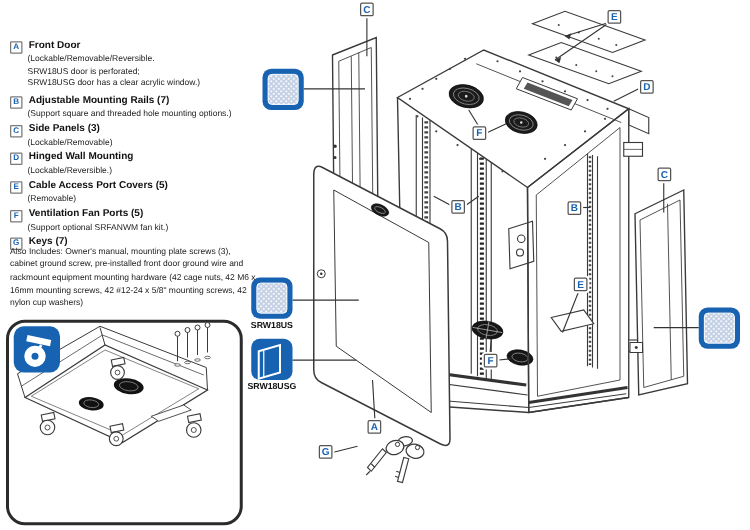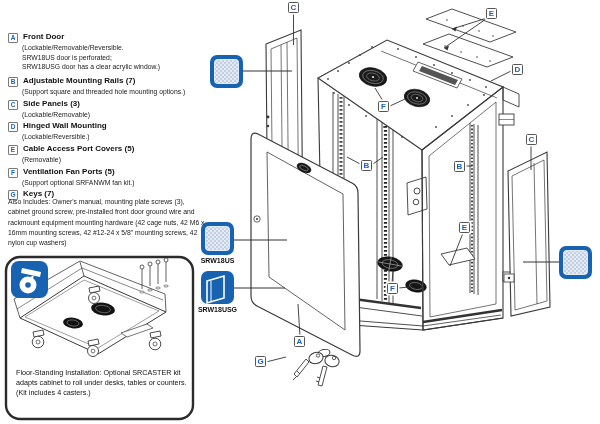--- a/index.html
+++ b/index.html
@@ -337,21 +337,20 @@
     </div>
     <div class="legend-item" style="top:182px">
       <span class="kbox">G</span><span class="ltitle">Keys (7)</span>
     </div>
     <div class="also">Also Includes: Owner's manual, mounting plate screws (3), cabinet ground screw, pre-installed front door ground wire and rackmount equipment mounting hardware (42 cage nuts, 42 M6 x 16mm mounting screws, 42 #12-24 x 5/8" mounting screws, 42 nylon cup washers)</div>
   </div>
 
   <div class="icon-label" style="left:199px;top:257px;width:37px">SRW18US</div>
   <div class="icon-label" style="left:196px;top:306px;width:43px">SRW18USG</div>
 
-  <div class="floor-text">Floor-Standing Installation: Optional SRCASTER kit adapts cabinet to roll under desks, tables or counters. (Kit includes 4 casters.)</div>
 
   <div class="callout" style="left:288px;top:2px">C</div>
   <div class="callout" style="left:486px;top:8px">E</div>
   <div class="callout" style="left:512px;top:64px">D</div>
   <div class="callout" style="left:378px;top:101px">F</div>
   <div class="callout" style="left:361px;top:160px">B</div>
   <div class="callout" style="left:454px;top:161px">B</div>
   <div class="callout" style="left:526px;top:134px">C</div>
   <div class="callout" style="left:459px;top:222px">E</div>
   <div class="callout" style="left:387px;top:283px">F</div>

